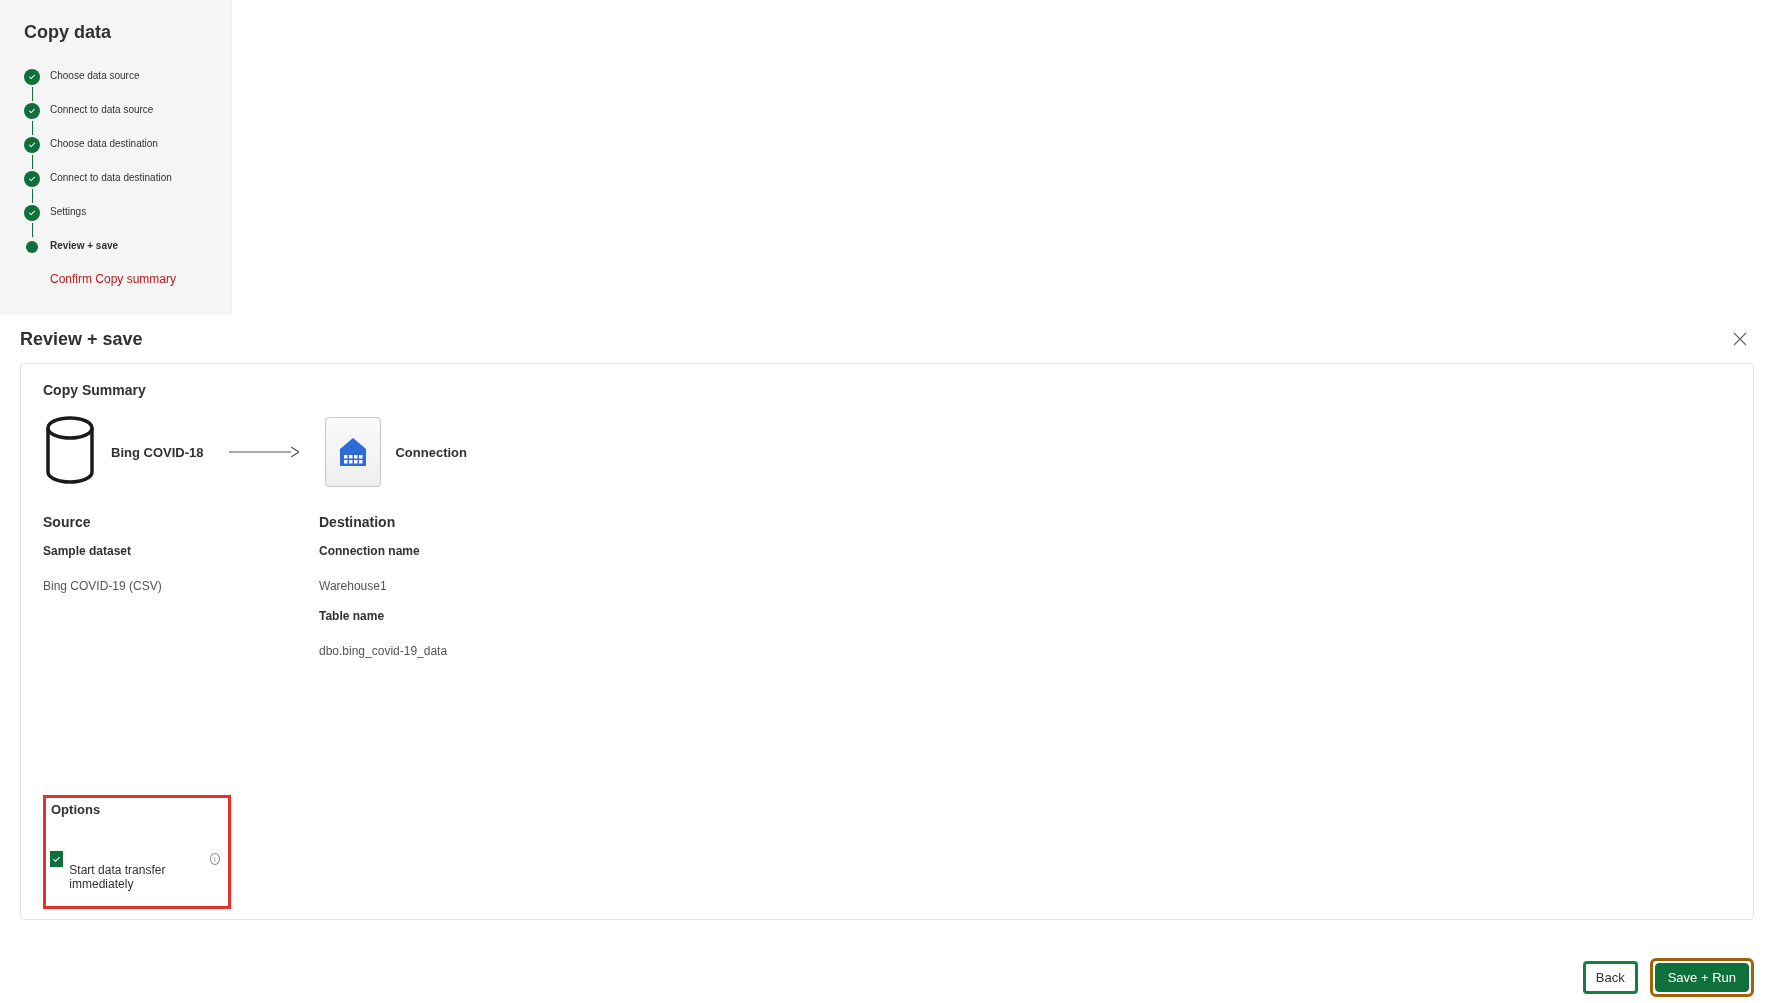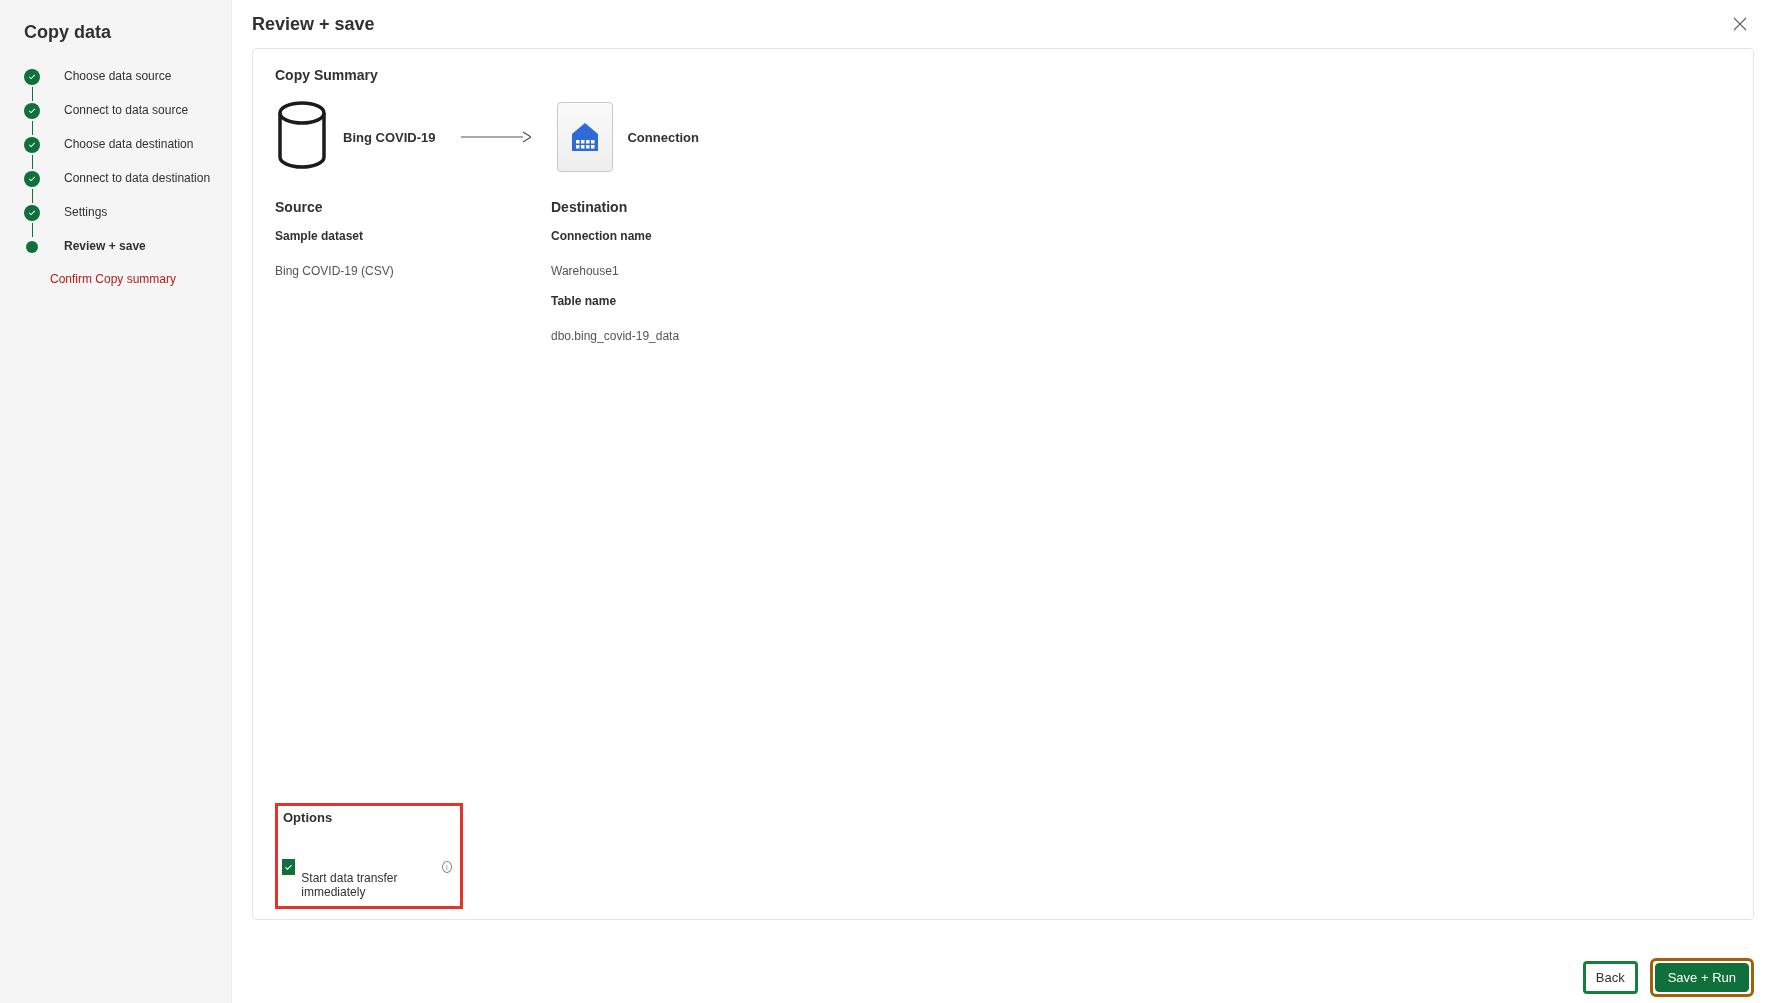--- a/index.html
+++ b/index.html
@@ -1,26 +1,26 @@
 <!DOCTYPE html>
 <html><head>
 <meta charset="utf-8">
 <style>
   * { box-sizing: border-box; }
   html, body { margin:0; padding:0; height:100%; font-family: "Segoe UI", -apple-system, Arial, sans-serif; color:#323130; background:#fff; }
-  .app { display:flex; height:100vh; width:100vw; }
+  .app { display:flex; height:100vh; width:100vw;flex-direction:column; }
   .sidebar { width:232px; background:#f5f5f5; padding:22px 20px 20px 24px; flex-shrink:0; border-right:1px solid #eee; position:relative; }
   .sidebar-title { font-size:18px; font-weight:600; margin-bottom:16px; }
   .steps { position:relative; }
   .step { display:flex; align-items:flex-start; position:relative; padding:8px 0 8px 0; }
   .step .icon-wrap { width:16px; display:flex; justify-content:center; align-items:center; margin-top:2px; }
   .step .text-wrap { padding-left:10px; }
   .step .connector { position:absolute; left:7.5px; top:28px; bottom:-8px; width:1px; background:#0f703b; }
   .step:last-child .connector { display:none; }
-  .step-label { font-size:12px; line-height:18px;margin-left:14px; }
+  .step-label { font-size:10px; line-height:18px; }
   .step-sub { font-size:12px; color:#b91c1c; line-height:16px; margin-top:16px; }
   .step.current .step-label { font-weight:600; }
   .check-circle { width:16px; height:16px; border-radius:50%; background:#0f703b; display:flex; align-items:center; justify-content:center; }
   .check-circle svg { width:10px; height:10px; fill:#fff; }
   .dot-circle { width:12px; height:12px; border-radius:50%; background:#0f703b; margin:2px; }
   .main { flex:1; display:flex; flex-direction:column; min-width:0; }
   .header { display:flex; align-items:center; justify-content:space-between; padding:10px 20px 10px 20px; }
   .header h1 { font-size:18px; font-weight:600; margin:0; }
   .close-btn { width:28px; height:28px; display:flex; align-items:center; justify-content:center; cursor:pointer; color:#666; }
   .close-btn svg { width:16px; height:16px; }
@@ -34,21 +34,21 @@
   .arrow-wrap svg { width:70px; height:14px; }
   .src-icon svg { width:54px; height:68px; }
   .dest-tile { width:56px; height:70px; border:1px solid #c8c8c8; border-radius:4px; background:linear-gradient(#fafafa,#eeeeee); display:flex; align-items:center; justify-content:center; }
   .dest-tile svg { width:34px; height:34px; }
   .details-row { display:flex; gap:0; }
   .details-col { min-width:276px; }
   .details-col h3 { font-size:14px; font-weight:600; margin:6px 0 14px 0; }
   .detail-label { font-size:12px; font-weight:600; margin-bottom:6px; }
   .detail-value { font-size:12px; color:#555; margin-bottom:16px;margin-top:21px; }
   .spacer { flex:1; }
-  .options-box { border:3px solid #e6322d; padding:4px 8px 7px 4px; width:188px; margin-top:auto; margin-bottom:-4px; }
+  .options-box { border:3px solid #e6322d; padding:4px 8px 15px 4px; width:188px; margin-top:auto; margin-bottom:-4px; }
   .options-title { font-size:13px; font-weight:600; margin-bottom:10px; padding-left:1px; }
   .checkbox-row { display:flex; align-items:center; gap:6px; }
   .checkbox { width:16px; height:16px; border:1px solid #0f703b; background:#0f703b; display:flex; align-items:center; justify-content:center; cursor:pointer; }
   .checkbox svg { width:11px; height:11px; fill:#fff; }
   .checkbox-label { font-size:12px;margin-top:36px; }
   .info-icon { width:12px; height:12px; border:1px solid #888; border-radius:50%; display:inline-flex; align-items:center; justify-content:center; font-size:8px; color:#888; margin-left:2px; }
   .footer { display:flex; justify-content:flex-end; align-items:center; gap:12px; padding:18px 20px 6px 20px; }
   .btn { font-size:13px; padding:6px 10px; border-radius:4px; cursor:pointer; font-family:inherit; }
   .btn-secondary { background:#fff; border:3px solid #15803d; color:#323130; }
   .btn-primary-wrap { border:3px solid #a16207; padding:2px; border-radius:6px; }
@@ -161,21 +161,21 @@
         <div class="section-title">Copy Summary</div>
 
         <div class="flow-row">
           <div class="flow-item">
             <span class="src-icon">
               <svg viewBox="0 0 54 68">
                   <ellipse cx="27" cy="12" rx="22" ry="10" fill="none" stroke="#1b1b1b" stroke-width="3.5"></ellipse>
                   <path d="M5 12 V56 A22 10 0 0 0 49 56 V12" fill="none" stroke="#1b1b1b" stroke-width="3.5"></path>
                 </svg>
             </span>
-            <span class="flow-label">Bing COVID-19</span>
+            <span class="flow-label">Bing COVID-18</span>
           </div>
           <div class="arrow-wrap">
             <svg viewBox="0 0 70 14">
                 <line x1="0" y1="7" x2="62" y2="7" stroke="#555" stroke-width="1.2"></line>
                 <path d="M62 2 L70 7 L62 12" fill="none" stroke="#555" stroke-width="1.2"></path>
               </svg>
           </div>
           <div class="flow-item">
             <div class="dest-tile">
               <svg viewBox="0 0 34 34">

